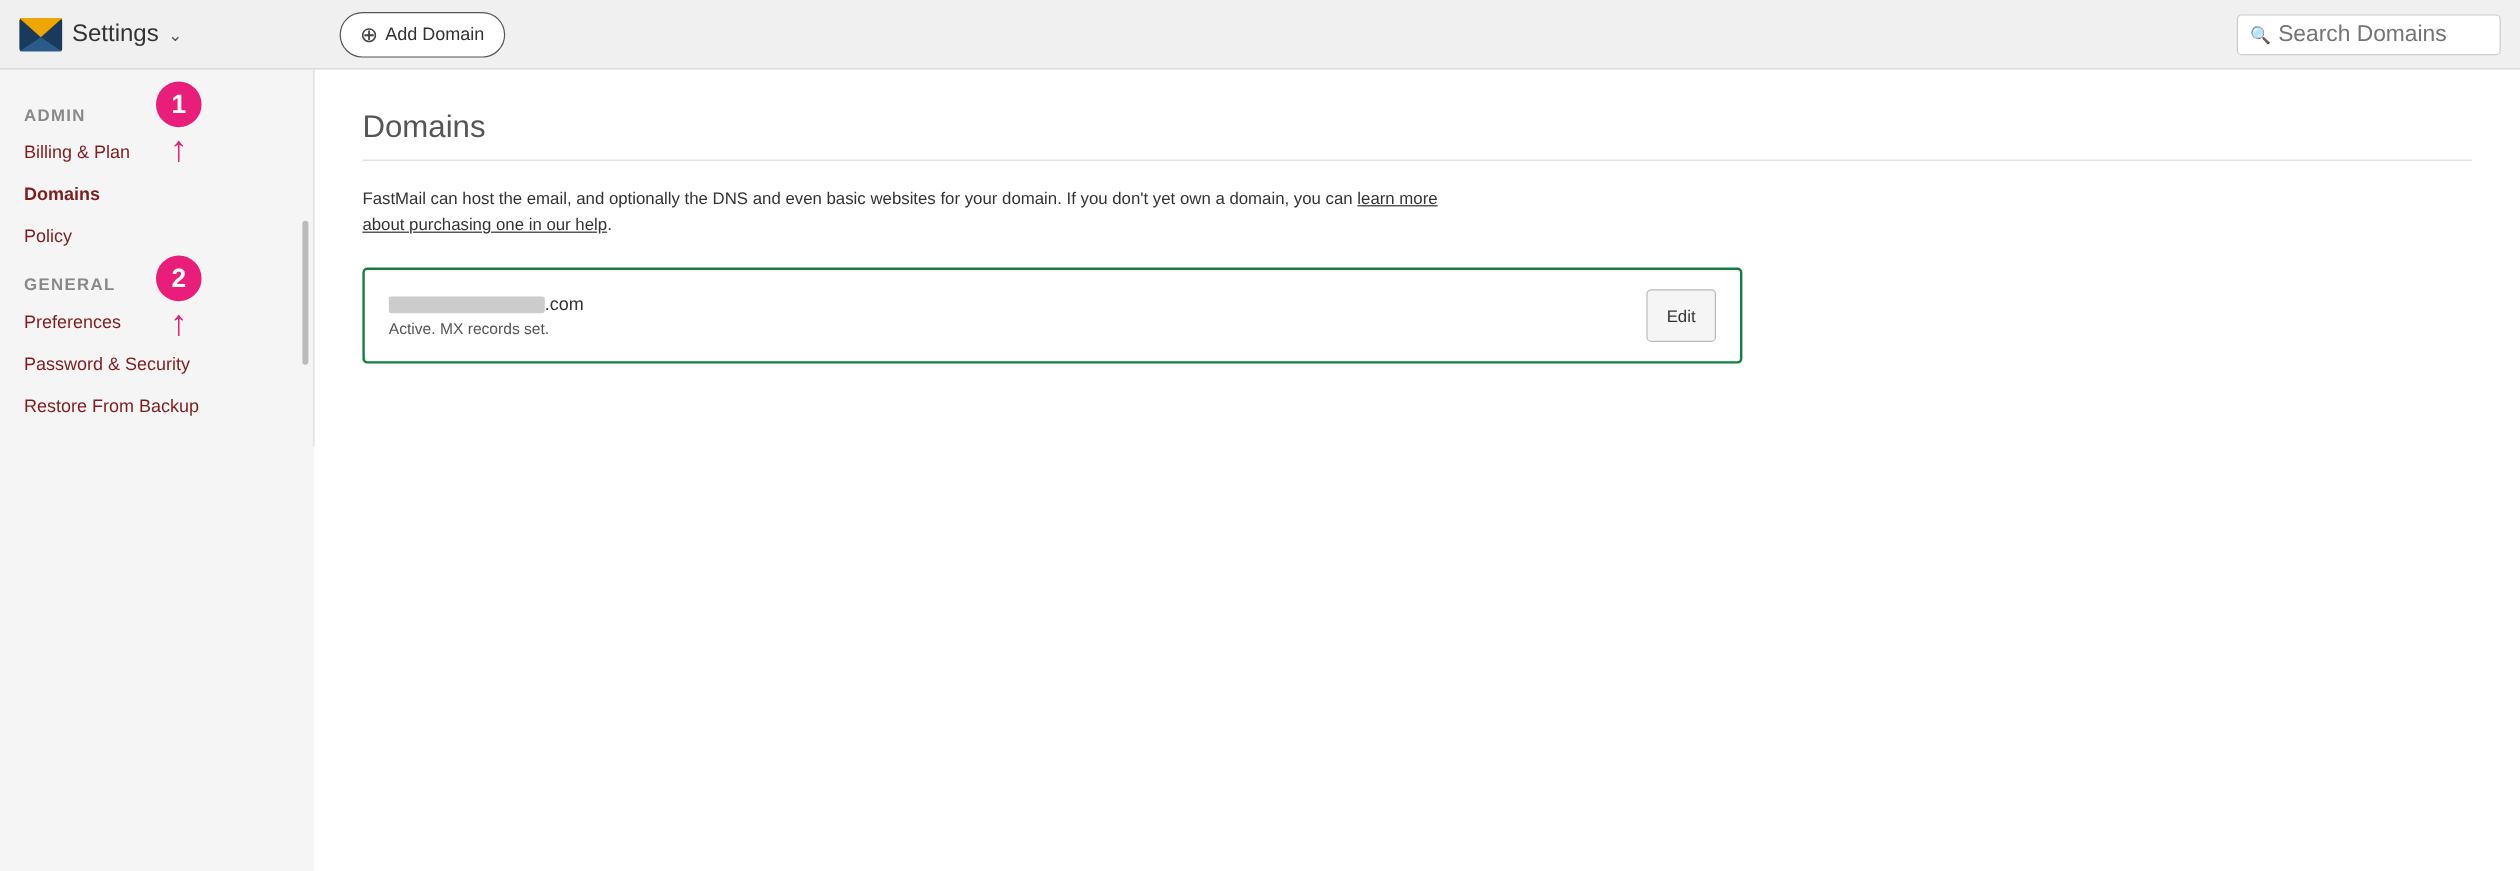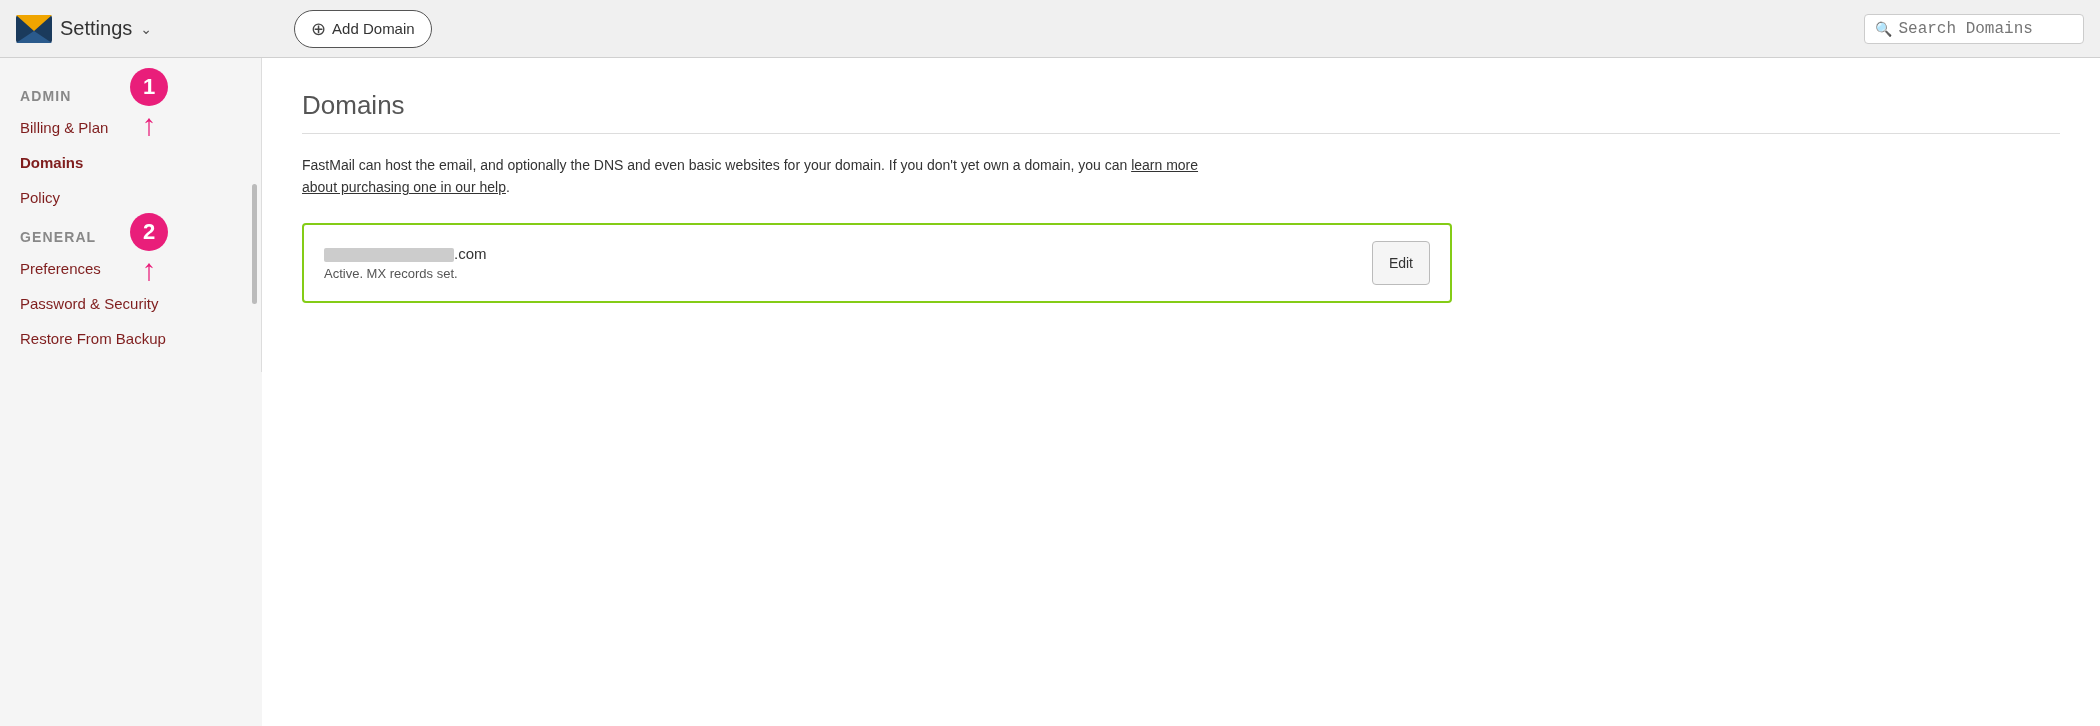--- a/index.html
+++ b/index.html
@@ -6,21 +6,21 @@
     body { font-family: -apple-system, BlinkMacSystemFont, 'Segoe UI', Arial, sans-serif; font-size: 15px; background: #f5f5f5; height: 726px; overflow: hidden; }
 
     
     .header {
       display: flex;
       align-items: center;
       background: #f0f0f0;
       border-bottom: 1px solid #d0d0d0;
       padding: 0 16px;
       height: 58px;
-      gap: 18px;
+      gap: 7px;
     }
     .header-left {
       display: flex;
       align-items: center;
       gap: 8px;
       min-width: 260px;
     }
     .logo-icon {
       width: 36px;
       height: 28px;
@@ -60,25 +60,24 @@
       gap: 6px;
       border: 1px solid #ccc;
       border-radius: 4px;
       padding: 5px 10px;
       background: white;
       min-width: 220px;
     }
     .search-box input {
       border: none;
       outline: none;
-      font-size: 16px;
+      font-size: 19px;
       color: #333;
       background: transparent;
       width: 160px;
-      font-family: Liberation Mono, monospace;
     }
     .search-icon { color: #888; font-size: 14px; }
 
     
     .layout {
       display: flex;
       height: calc(726px - 58px);
     }
 
     
@@ -158,21 +157,21 @@
       margin-bottom: 24px;
       max-width: 900px;
     }
     .page-description a {
       color: #333;
       text-decoration: underline;
     }
 
     
     .domain-card {
-      border: 2px solid #84cc16;
+      border: 2px solid #15803d;
       border-radius: 4px;
       padding: 16px 20px;
       display: flex;
       align-items: center;
       justify-content: space-between;
       max-width: 1150px;
       background: white;
     }
     .domain-info {}
     .domain-name {

